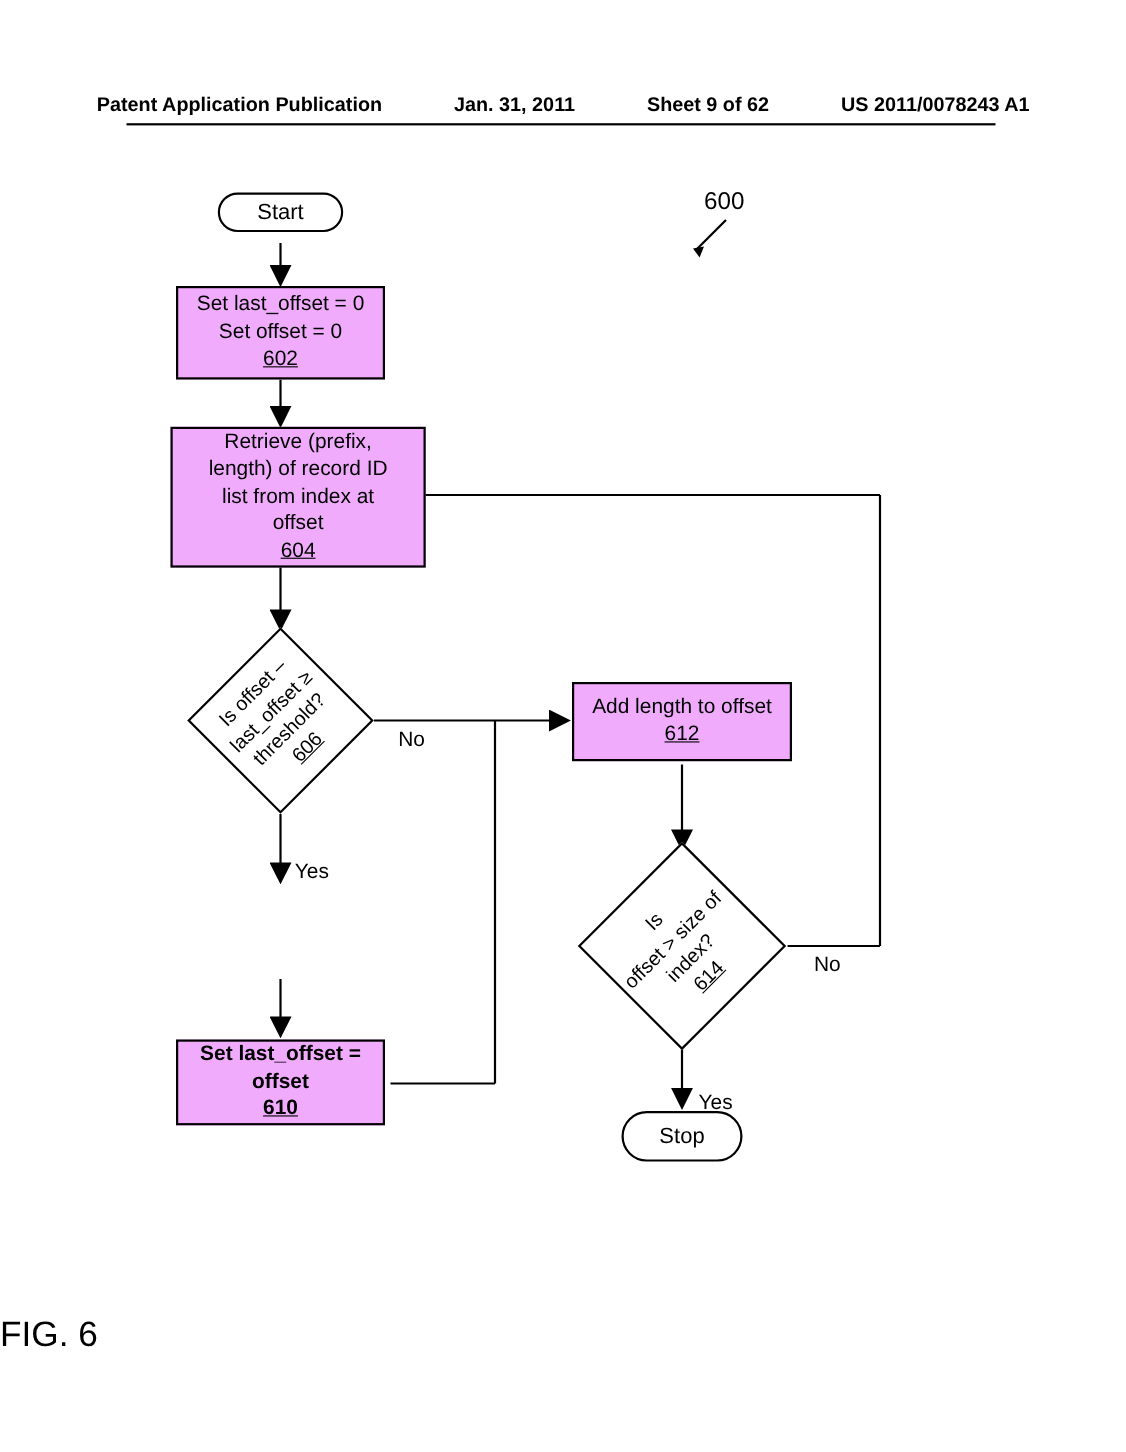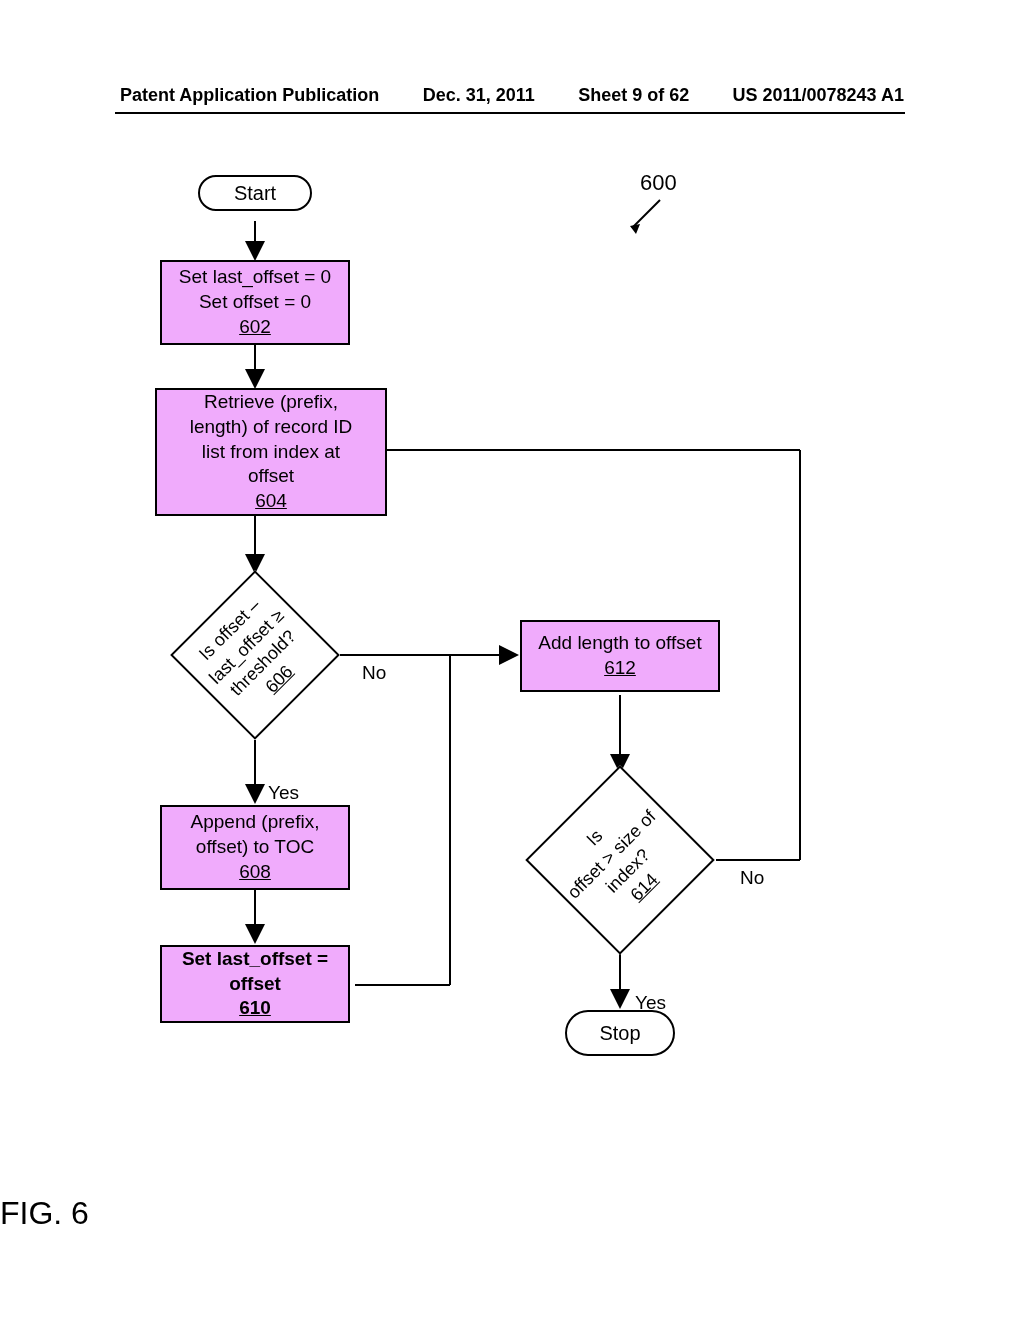--- a/index.html
+++ b/index.html
@@ -8,21 +8,21 @@
       height: 1320px;
       background: #fff;
       font-family: Arial, Helvetica, sans-serif;
       position: relative;
     }
     .header {
       position: absolute;
       top: 85px;
       left: 0;
       width: 100%;
-      padding: 0 120px;
+      padding: 0 88px;
       display: flex;
       justify-content: space-between;
       font-size: 18px;
       font-weight: bold;
     }
     .header-line {
       position: absolute;
       top: 112px;
       left: 115px;
       width: 790px;
@@ -103,21 +103,21 @@
       left: 0;
       width: 1024px;
       height: 1000px;
     }
   </style>
 </head>
 <body>
 
 <div class="header">
   <span>Patent Application Publication</span>
-  <span>Dec. 31, 2011</span>
+  <span>Jan. 31, 2011</span>
   <span>Sheet 9 of 62</span>
   <span>US 2011/0078243 A1</span>
 </div>
 <div class="header-line"></div>
 
 <div class="diagram">
 
   <svg class="arrows">
     <defs>
       <marker id="ah" markerWidth="10" markerHeight="10" refX="8" refY="5" orient="auto">
@@ -175,25 +175,20 @@
   <div style="position:absolute; left:170px; top:400px; width:170px; height:170px;">
     <div class="diamond" style="left:25px; top:25px; width:120px; height:120px;"></div>
     <div class="diamond-text" style="left:-15px; top:35px; height:100px;">
       <div>Is offset –</div>
       <div>last_offset ≥</div>
       <div>threshold?</div>
       <div class="ref">606</div>
     </div>
   </div>
 
-  <div class="box" style="left:160px; top:635px; width:190px; height:85px;">
-    <div>Append (prefix,</div>
-    <div>offset) to TOC</div>
-    <div class="ref">608</div>
-  </div>
 
   <div class="box" style="left:160px; top:775px; width:190px; height:78px;font-weight:bold;">
     <div>Set last_offset =</div>
     <div>offset</div>
     <div class="ref">610</div>
   </div>
 
   <div class="box" style="left:520px; top:450px; width:200px; height:72px;">
     <div>Add length to offset</div>
     <div class="ref">612</div>

